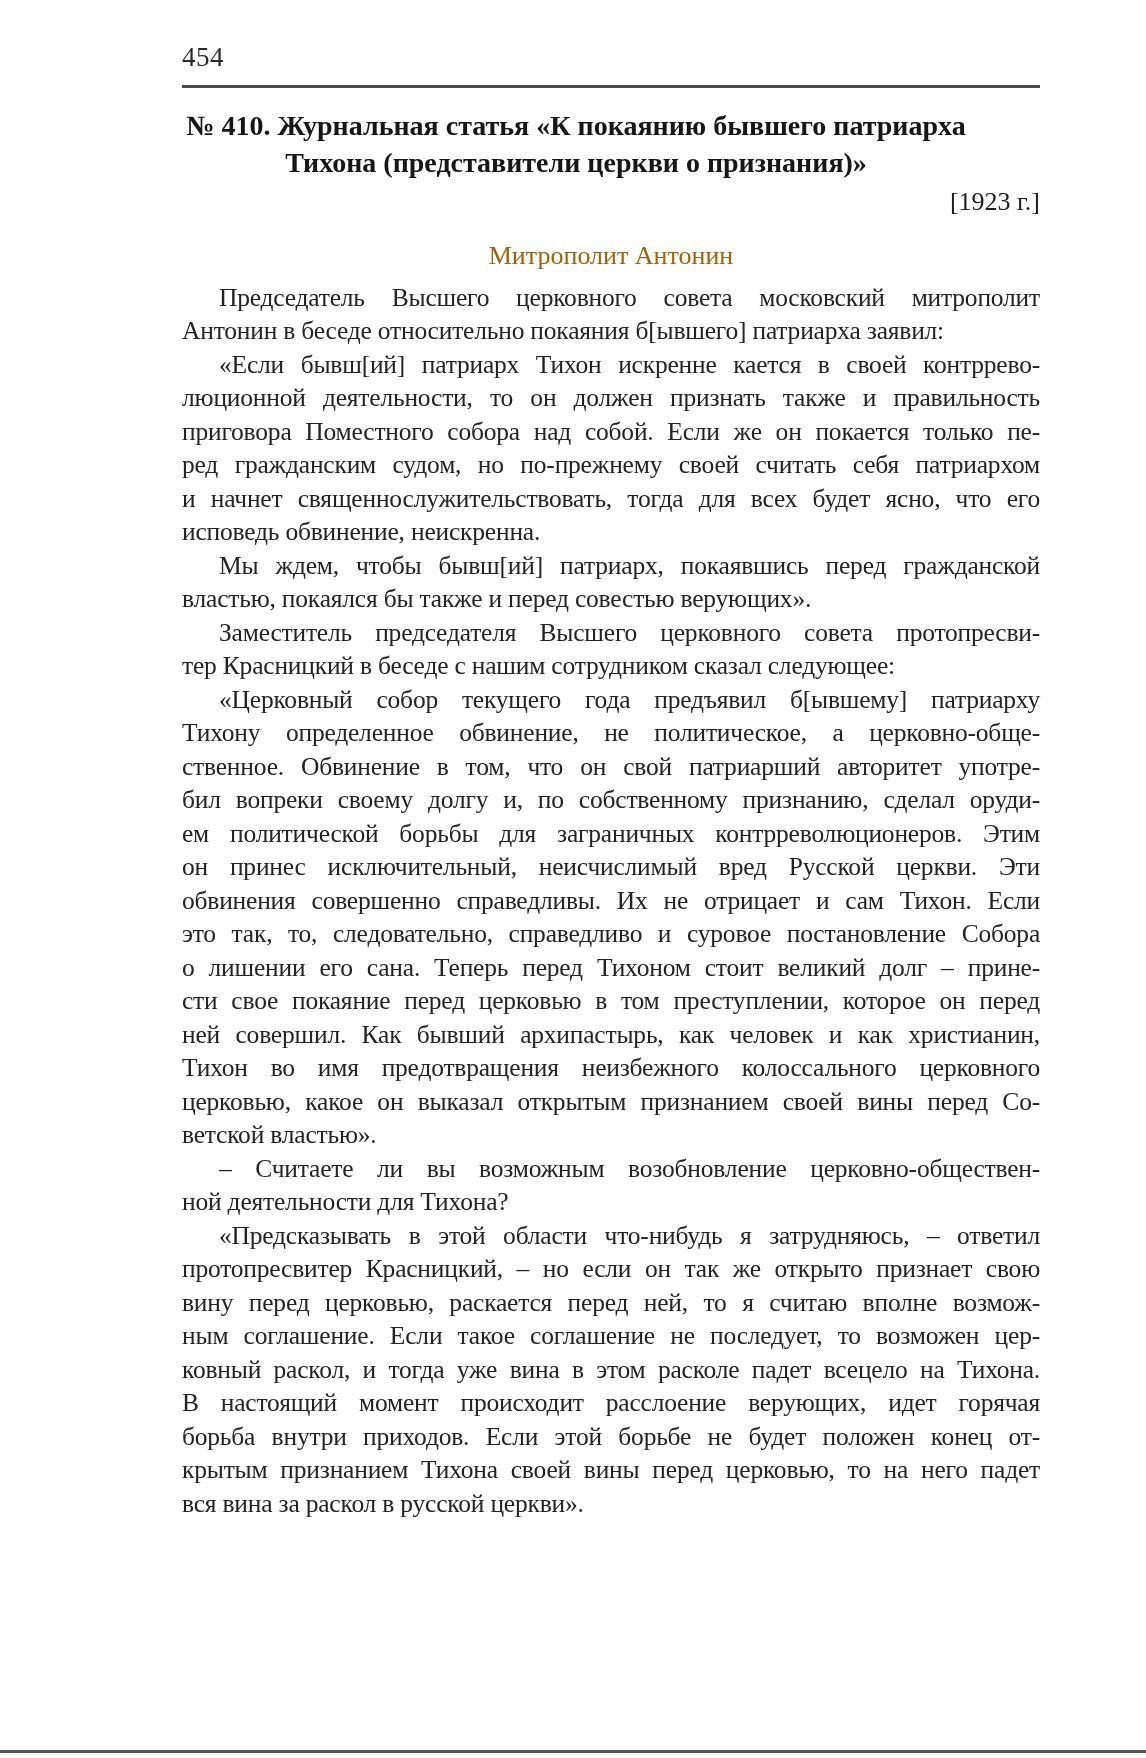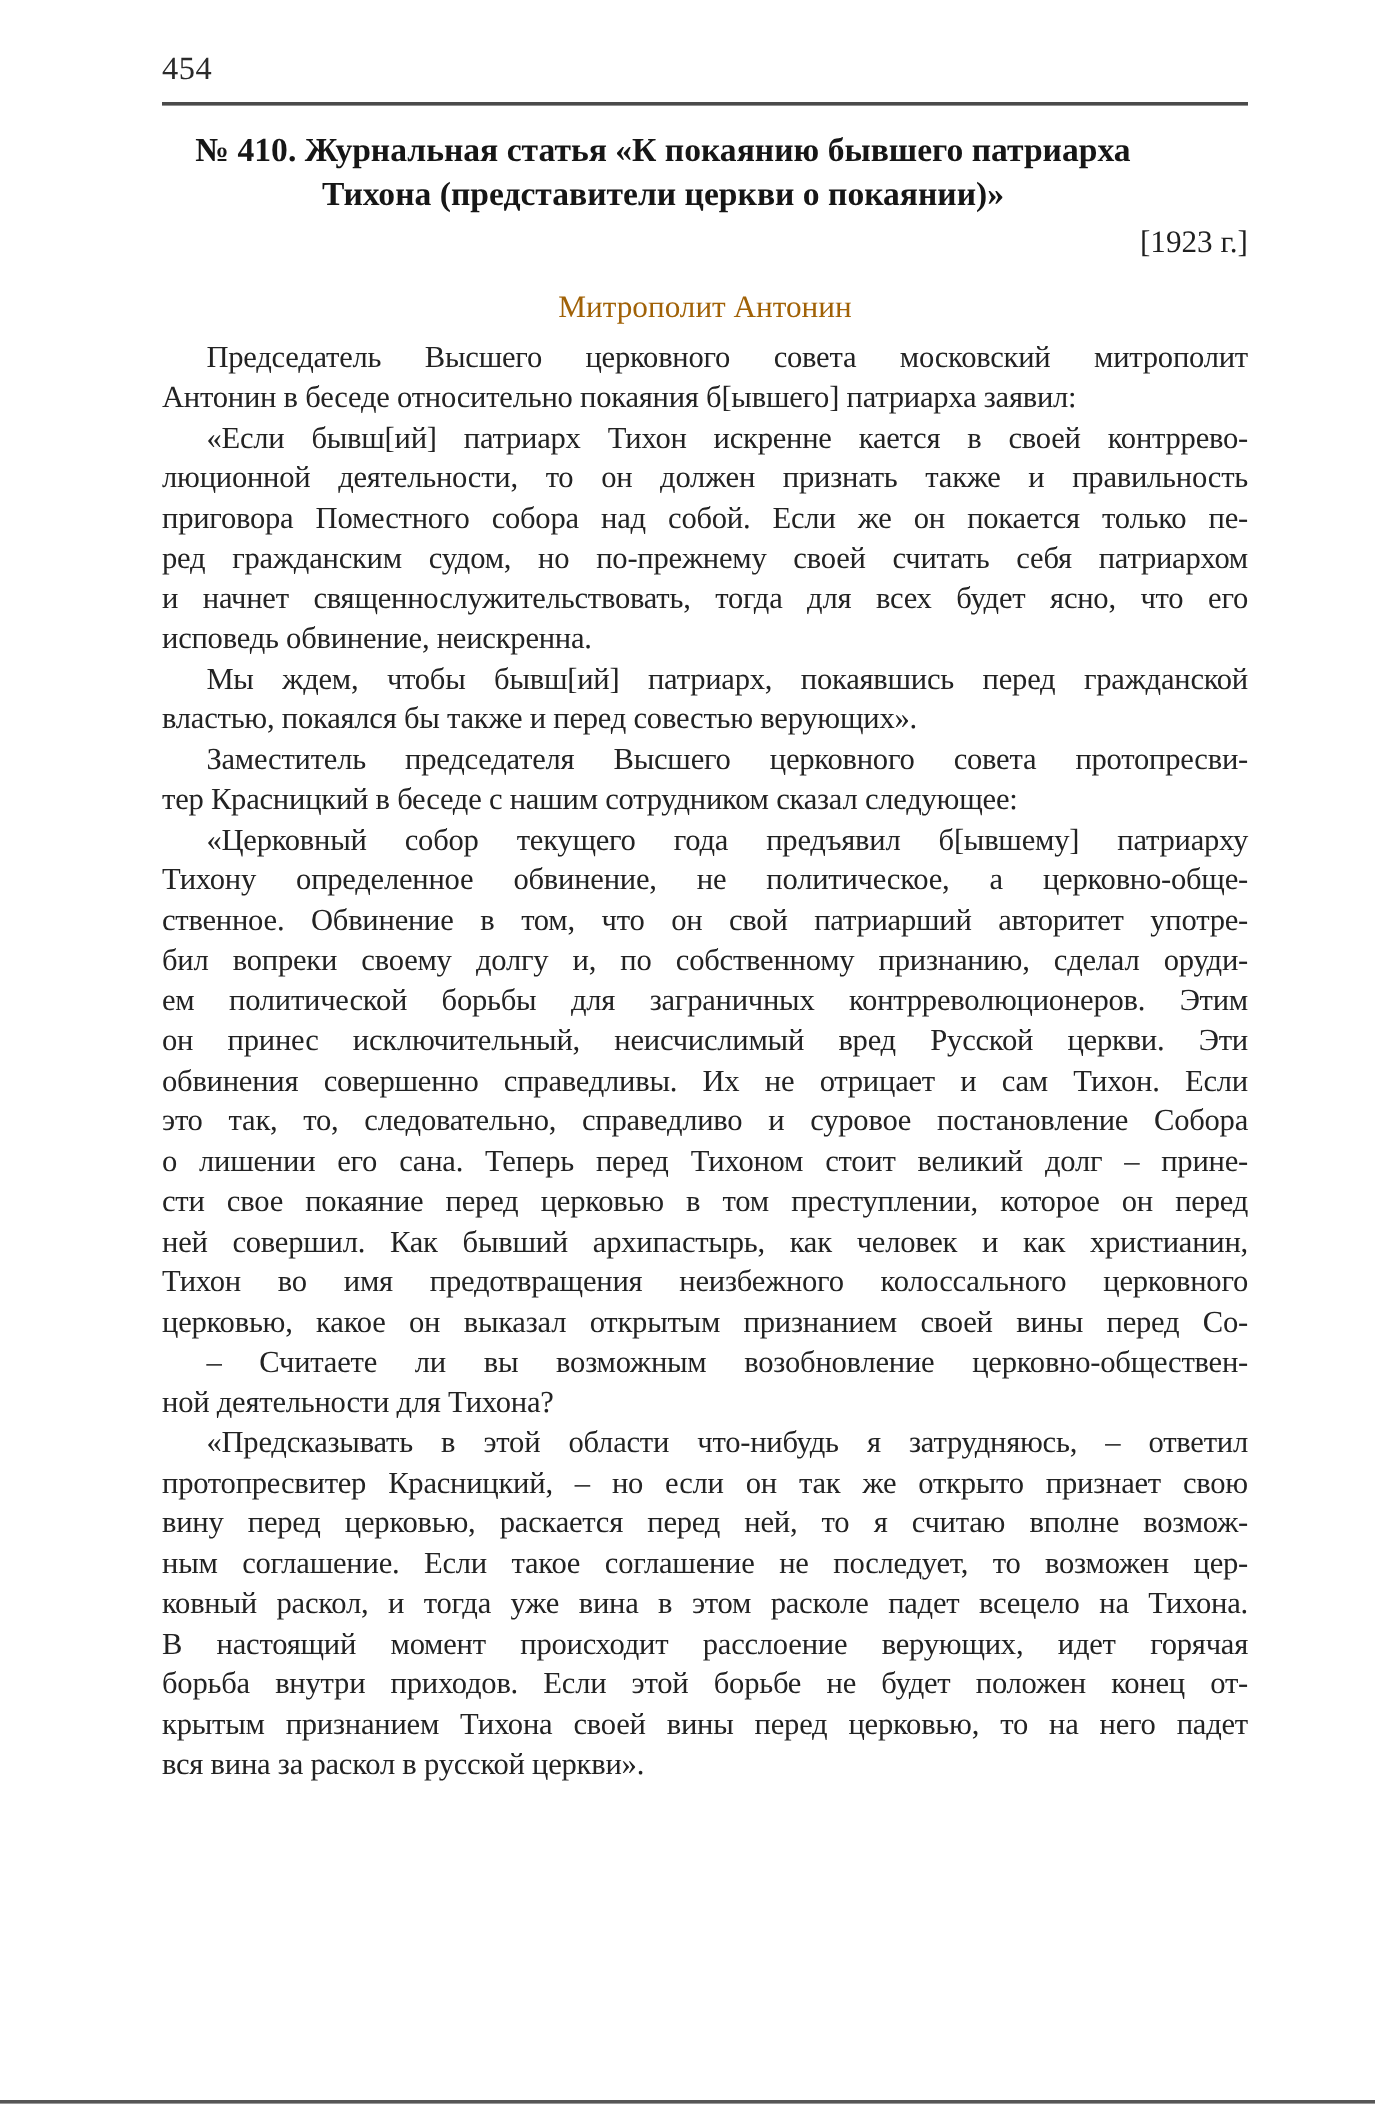--- a/index.html
+++ b/index.html
@@ -6,21 +6,21 @@
   html, body { width: 1146px; }
   body {
     width: 1146px;
     height: 1758px;
     background: #ffffff;
     color: #1f1f1f;
     font-family: "Liberation Serif", serif;
     position: relative;
     overflow: hidden;
   }
-  .page { padding: 42px 106px 0 135px; }
+  .page { padding: 42px 106px 0 135px; margin-left: 47px; }
   .page-number {
     font-size: 27px;
     line-height: 30px;
     letter-spacing: 0.5px;
     color: #2a2a2a;
   }
   .top-rule {
     height: 3px;
     background: #4a4a4a;
     margin-top: 13px;
@@ -70,21 +70,21 @@
   }
 </style>
 </head>
 <body>
 
 <div class="page">
   <div class="page-number">454</div>
   <div class="top-rule"></div>
   <div class="doc-title">
     <div>№ 410. Журнальная статья «К покаянию бывшего патриарха</div>
-    <div>Тихона (представители церкви о покаянии)»</div>
+    <div>Тихона (представители церкви о признания)»</div>
   </div>
   <div class="doc-date">[1923 г.]</div>
   <div id="content">
       <div class="subheading">Митрополит Антонин</div>
       <div class="paragraph">
         <div class="line first just">Председатель Высшего церковного совета московский митрополит</div>
         <div class="line">Антонин в беседе относительно покаяния б[ывшего] патриарха заявил:</div>
       </div>
       <div class="paragraph">
         <div class="line first just">«Если бывш[ий] патриарх Тихон искренне кается в своей контррево-</div>
@@ -109,20 +109,21 @@
         <div class="line just">бил вопреки своему долгу и, по собственному признанию, сделал оруди-</div>
         <div class="line just">ем политической борьбы для заграничных контрреволюционеров. Этим</div>
         <div class="line just">он принес исключительный, неисчислимый вред Русской церкви. Эти</div>
         <div class="line just">обвинения совершенно справедливы. Их не отрицает и сам Тихон. Если</div>
         <div class="line just">это так, то, следовательно, справедливо и суровое постановление Собора</div>
         <div class="line just">о лишении его сана. Теперь перед Тихоном стоит великий долг – прине-</div>
         <div class="line just">сти свое покаяние перед церковью в том преступлении, которое он перед</div>
         <div class="line just">ней совершил. Как бывший архипастырь, как человек и как христианин,</div>
         <div class="line just">Тихон во имя предотвращения неизбежного колоссального церковного</div>
         <div class="line just">церковью, какое он выказал открытым признанием своей вины перед Со-</div>
+        <div class="line">ветской властью».</div>
       </div>
       <div class="paragraph">
         <div class="line first just">– Считаете ли вы возможным возобновление церковно-обществен-</div>
         <div class="line">ной деятельности для Тихона?</div>
       </div>
       <div class="paragraph">
         <div class="line first just">«Предсказывать в этой области что-нибудь я затрудняюсь, – ответил</div>
         <div class="line just">протопресвитер Красницкий, – но если он так же открыто признает свою</div>
         <div class="line just">вину перед церковью, раскается перед ней, то я считаю вполне возмож-</div>
         <div class="line just">ным соглашение. Если такое соглашение не последует, то возможен цер-</div>

